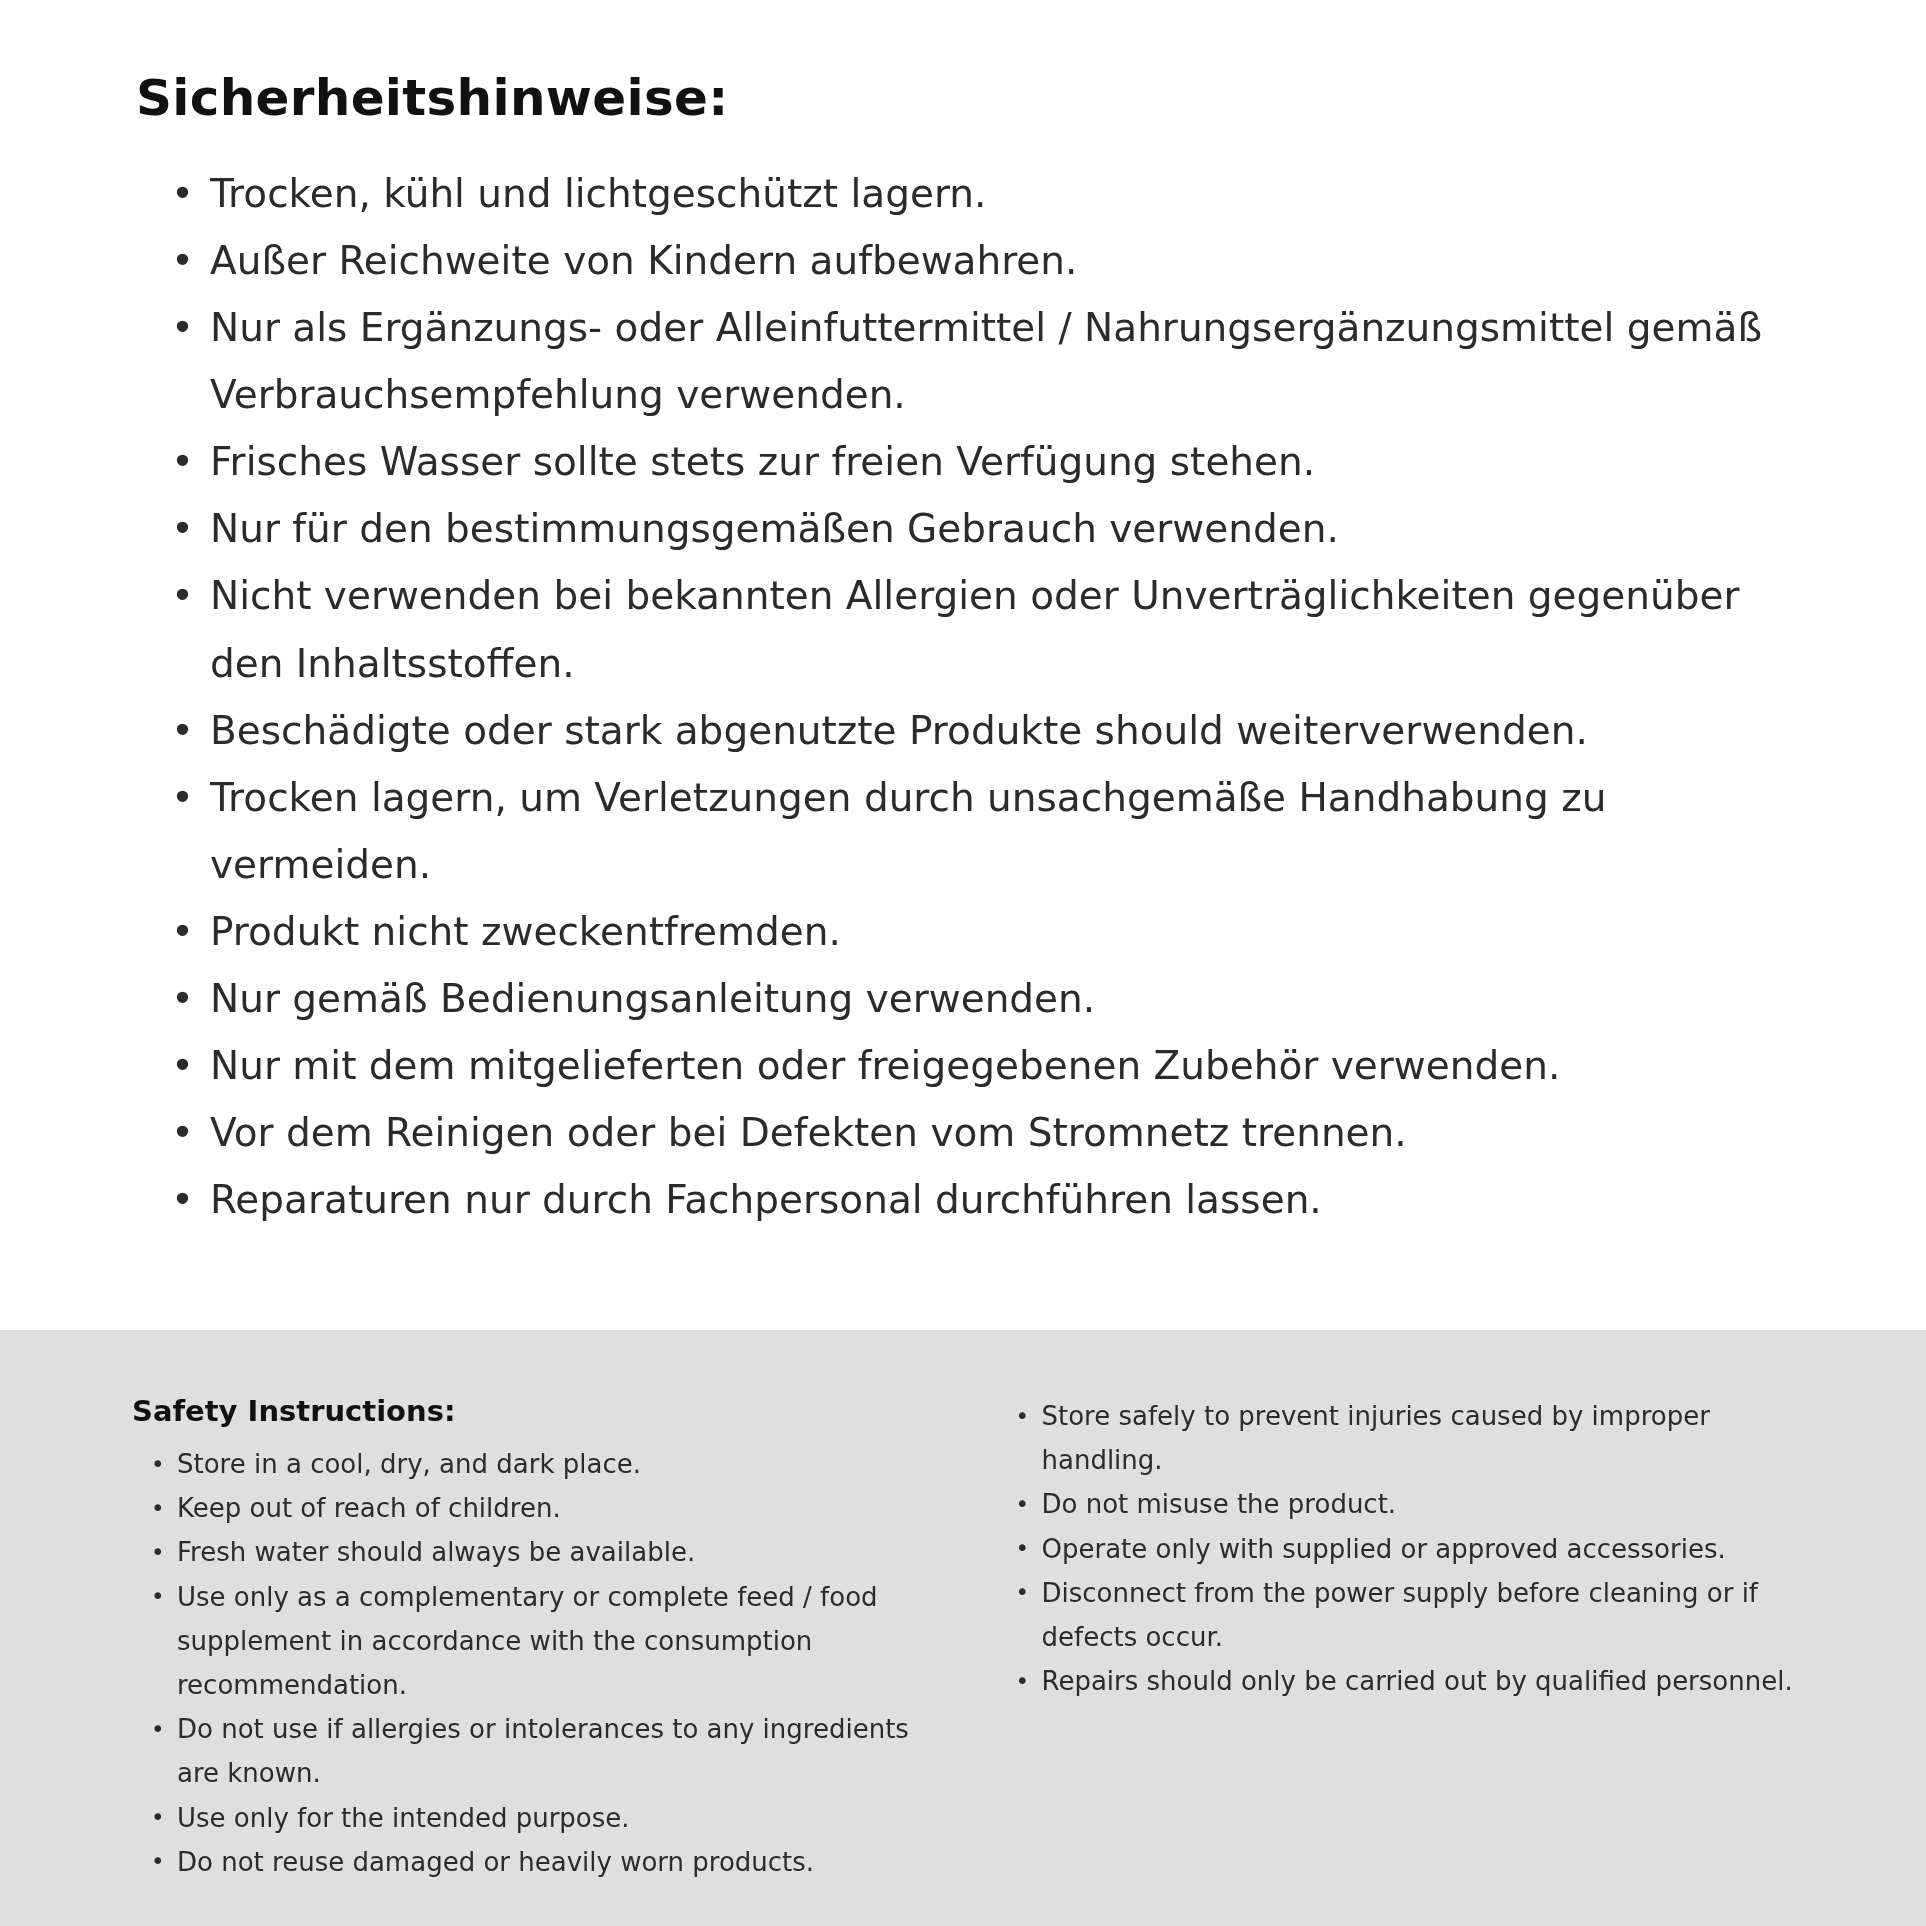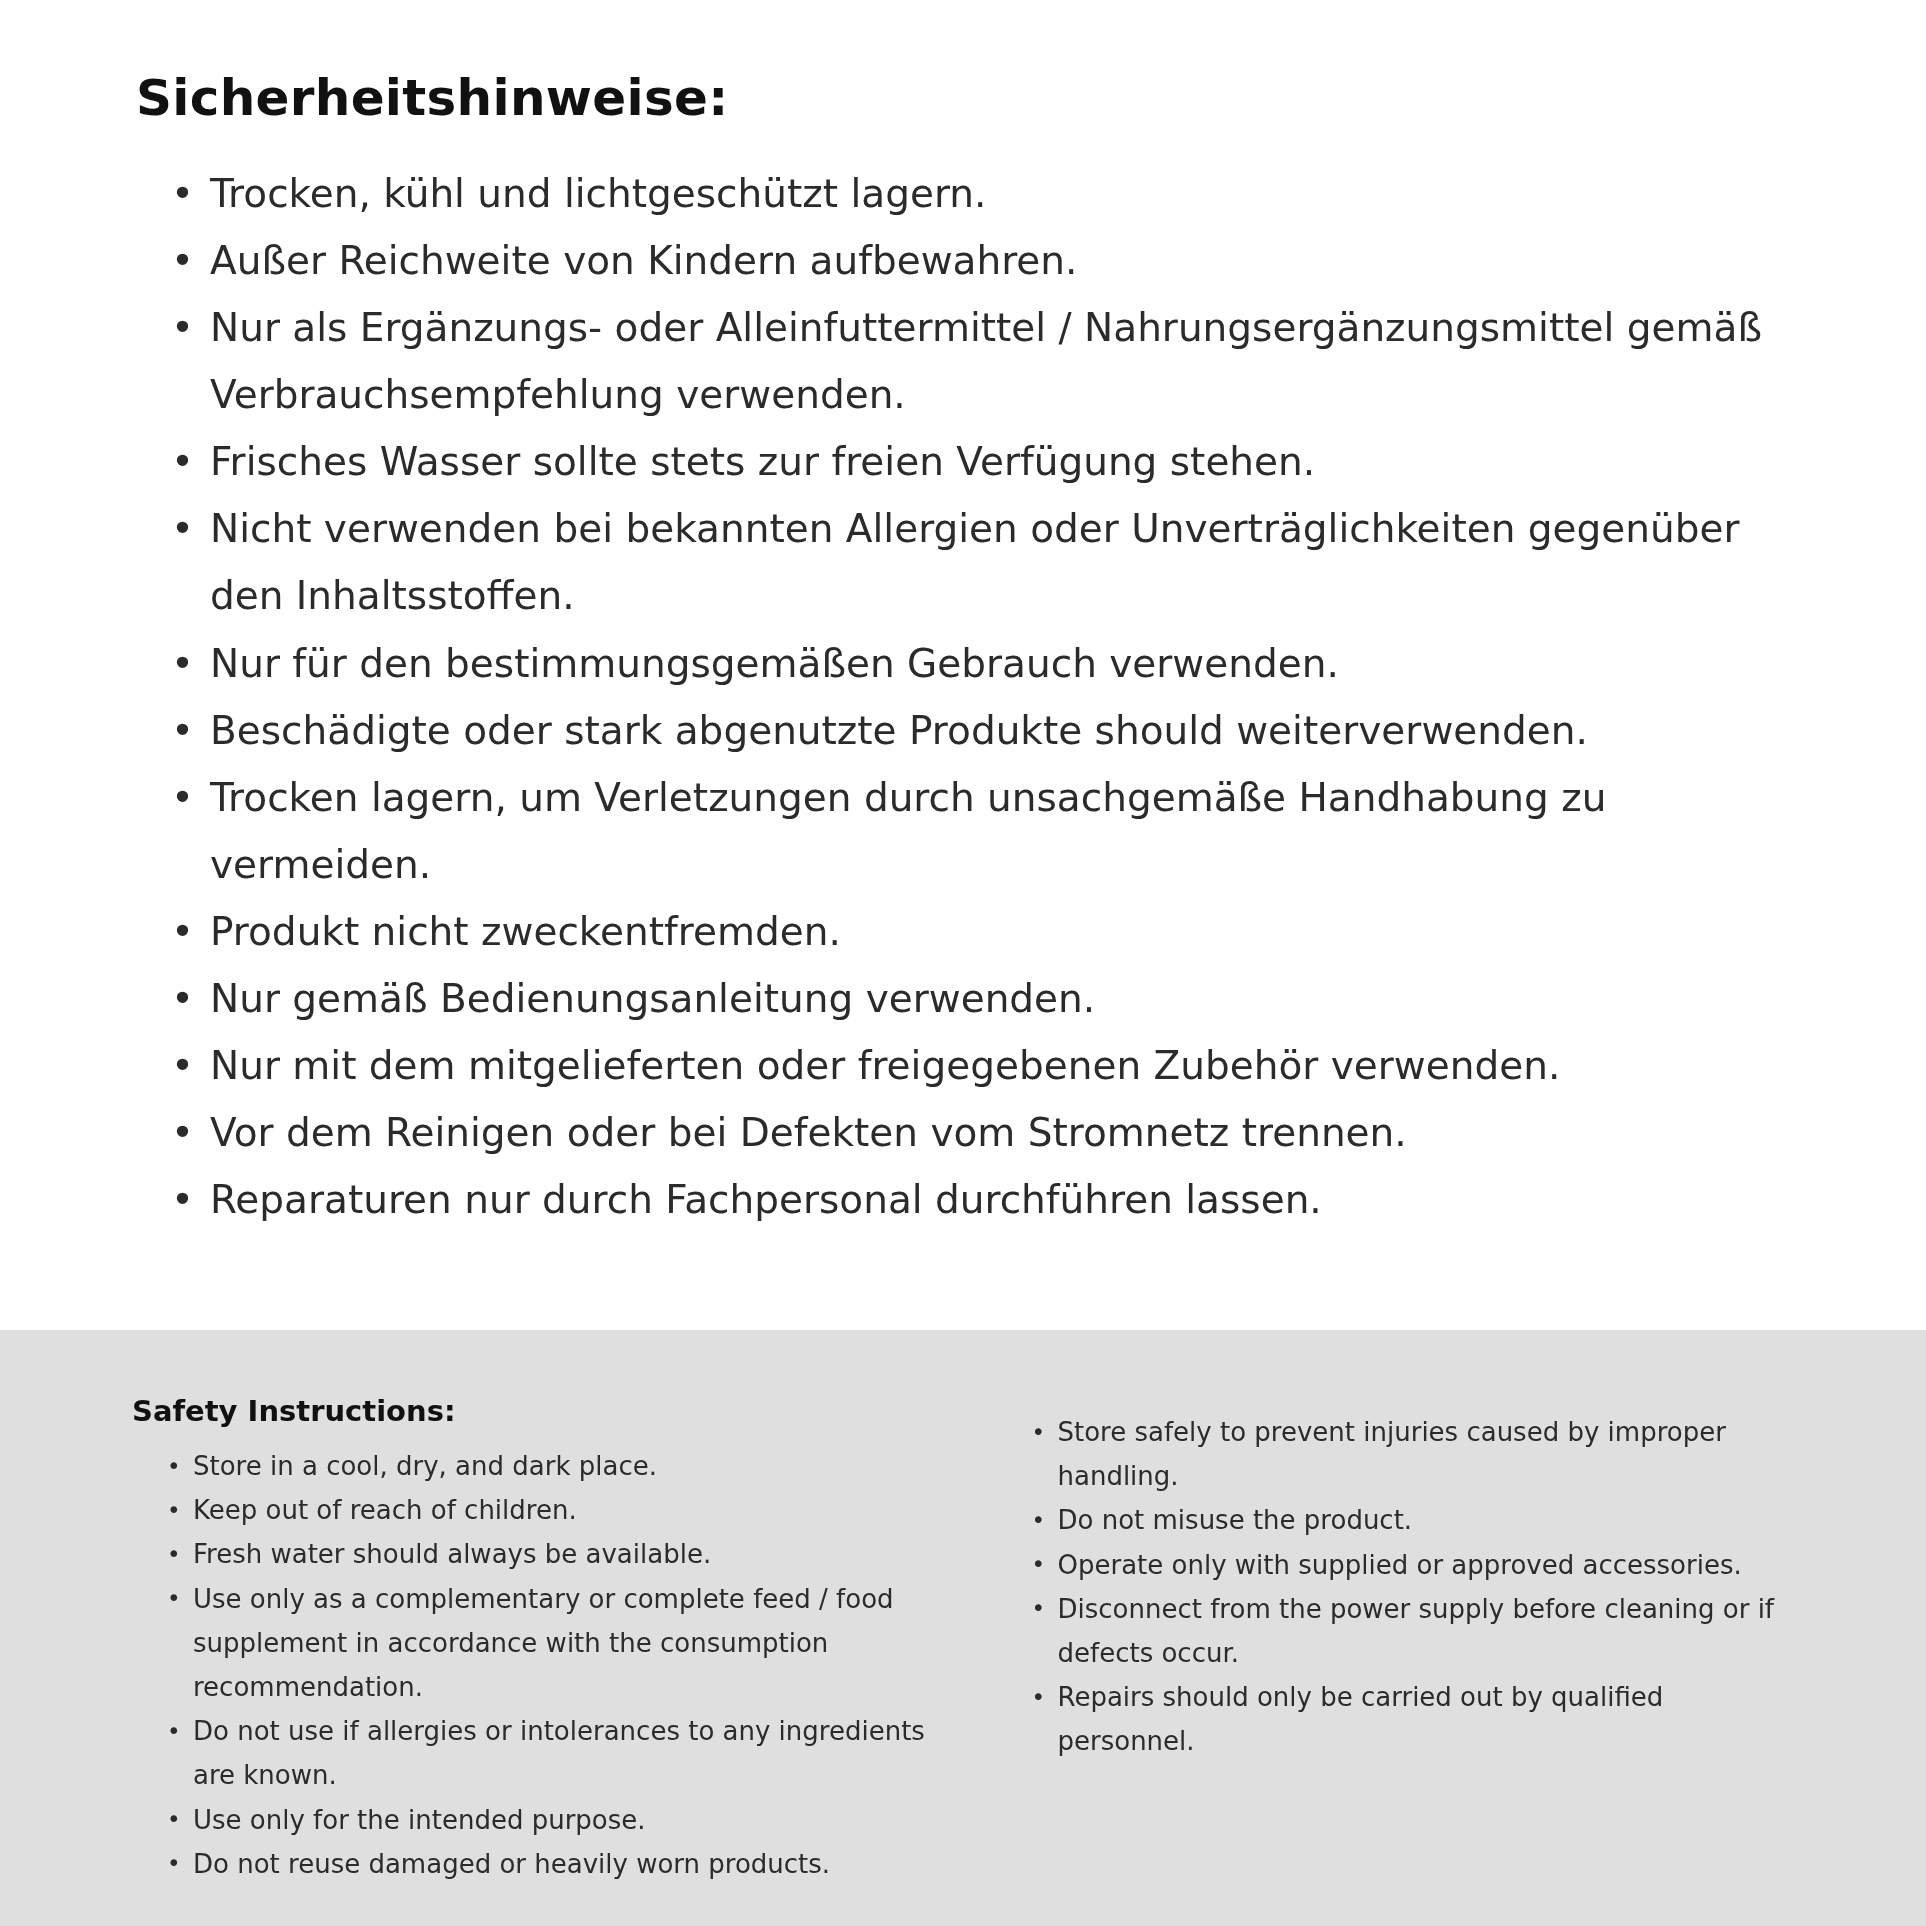--- a/index.html
+++ b/index.html
@@ -65,21 +65,21 @@
     align-items: start;
   }
   .en-title {
     font-size: 29px;
     font-weight: bold;
     color: #111111;
     margin: 0 0 14px 0;
   }
   .en-list {
     list-style: none;
-    margin: 16px;
+    margin: 0;
     padding: 0 0 0 19px;
     font-size: 26px;
     line-height: 1.7;
     color: #2b2b2b;
   }
   .en-list li {
     position: relative;
     padding-left: 26px;
   }
   .en-list li::before {
@@ -94,22 +94,22 @@
 </head>
 <body>
 
 <section class="de-section">
   <h1 class="de-title">Sicherheitshinweise:</h1>
   <ul class="de-list">
     <li>Trocken, kühl und lichtgeschützt lagern.</li>
     <li>Außer Reichweite von Kindern aufbewahren.</li>
     <li>Nur als Ergänzungs- oder Alleinfuttermittel / Nahrungsergänzungsmittel gemäß Verbrauchsempfehlung verwenden.</li>
     <li>Frisches Wasser sollte stets zur freien Verfügung stehen.</li>
+    <li>Nur für den bestimmungsgemäßen Gebrauch verwenden.</li>
     <li>Nicht verwenden bei bekannten Allergien oder Unverträglichkeiten gegenüber den Inhaltsstoffen.</li>
-    <li>Nur für den bestimmungsgemäßen Gebrauch verwenden.</li>
     <li>Beschädigte oder stark abgenutzte Produkte should weiterverwenden.</li>
     <li>Trocken lagern, um Verletzungen durch unsachgemäße Handhabung zu vermeiden.</li>
     <li>Produkt nicht zweckentfremden.</li>
     <li>Nur gemäß Bedienungsanleitung verwenden.</li>
     <li>Nur mit dem mitgelieferten oder freigegebenen Zubehör verwenden.</li>
     <li>Vor dem Reinigen oder bei Defekten vom Stromnetz trennen.</li>
     <li>Reparaturen nur durch Fachpersonal durchführen lassen.</li>
   </ul>
 </section>
 

